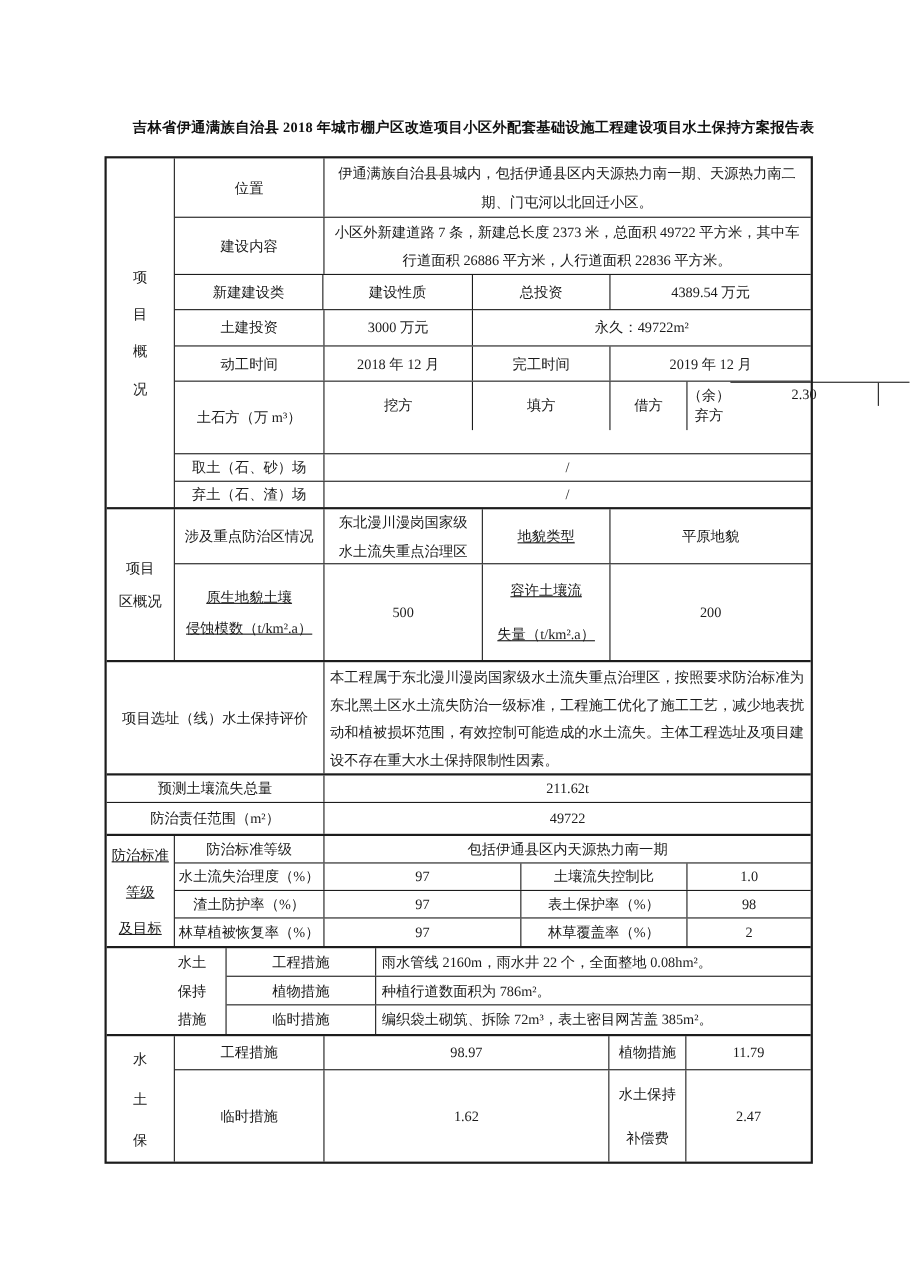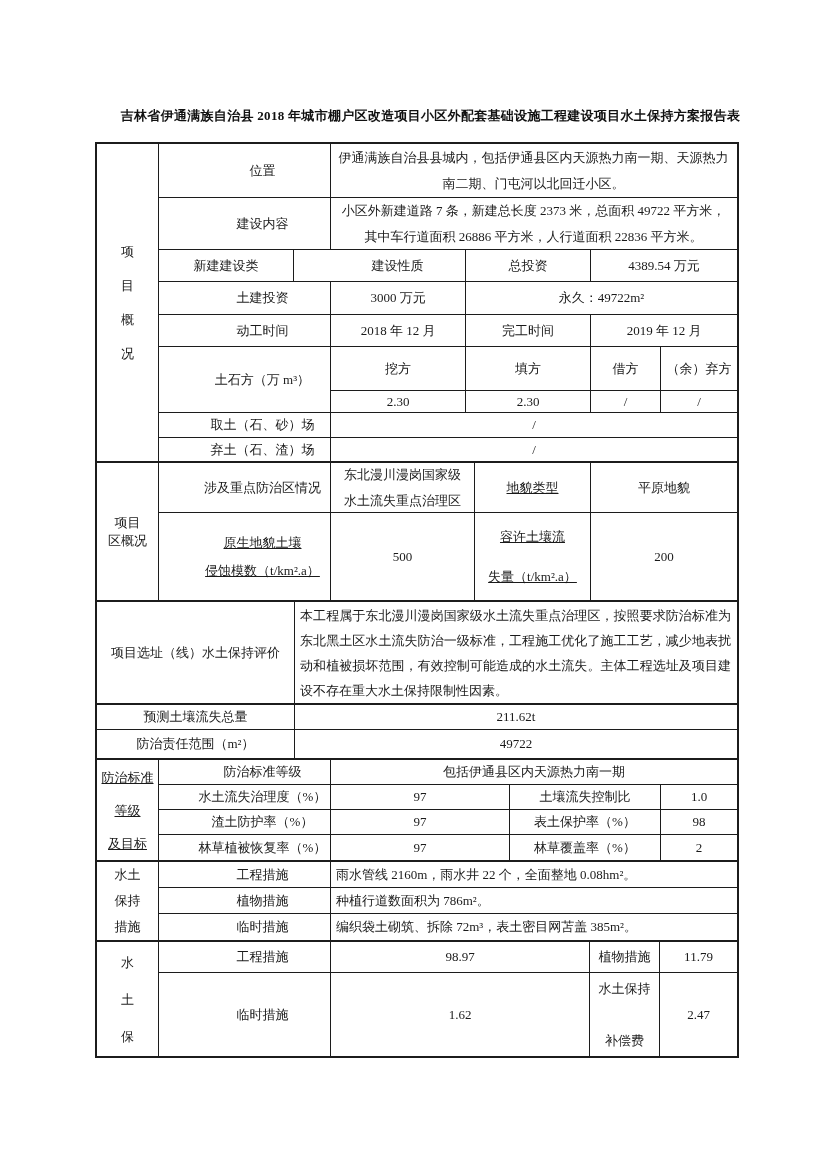--- a/index.html
+++ b/index.html
@@ -20,56 +20,56 @@
     font-size:13px;
   }
   .sec { display:flex; border-bottom:2px solid #1c1c1c; }
   .sec:last-child { border-bottom:none; }
   .hdr {
     width:62px; flex:0 0 62px; border-right:1px solid #1c1c1c;
     display:flex; align-items:center; justify-content:center;
     text-align:center; white-space:pre-line;
   }
   .hdr.lh34 { line-height:34px; }
-  .hdr.lh30 { line-height:18px; }
+  .hdr.lh30 { line-height:30px; }
   .hdr.lh33 { line-height:33px;text-decoration:underline; }
-  .hdr.lh26 { line-height:26px; }
+  .hdr.lh26 { line-height:26px;margin-left:47px; }
   .hdr.lh37 { line-height:37px; }
   .rows { flex:1 1 auto; display:flex; flex-direction:column; min-width:0; }
   .row { display:flex; border-bottom:1px solid #1c1c1c; }
   .row:last-child { border-bottom:none; }
   .cell {
     border-right:1px solid #1c1c1c;
     display:flex; align-items:center; justify-content:center;
     text-align:center; min-width:0;
   }
   .cell:last-child { border-right:none; flex:1 1 auto; }
   .cell.left { justify-content:flex-start; text-align:center; padding:3px 6px 3px 5px; }
   .cell.just { text-align:justify; }
   .cell.prewrap { white-space:pre-line; }
   
-  .w-lbl   { flex:0 0 136px;margin-left:36px; }
+  .w-lbl   { flex:0 0 136px; }
   .w-lblfull { flex:0 0 198px; }  
   .w-c135  { flex:0 0 135px; }
   .w-c125  { flex:0 0 125px; }
   .w-c70   { flex:0 0 70px; }
   .w-c147  { flex:0 0 144px; }
   .w-c116  { flex:0 0 116px;text-decoration:underline; }
   .w-c179  { flex:0 0 179px; }
   .w-c151  { flex:0 0 151px; }
   .w-c259  { flex:0 0 259px; }
   
   .h55{height:54px}.h53{height:52px}.h33{height:32px}.h34{height:33px}
   .h45{height:44px}.h22{height:22px}.h26{height:25px}.h23{height:23px}
   .h51{height:50px}.h88{height:87px}.h102{height:101px}.h29{height:28px}
   .h79r{height:26px}.h32{height:31px}.h84{height:83px}
   .lh26t { line-height:26px; }
   .lh25t { line-height:25px; }
   .lh28t { line-height:28px;text-decoration:underline; }
-  .nested { flex:1 1 auto; display:flex; flex-direction:column; min-width:0; }
+  .nested { flex:1 1 auto; display:flex; flex-direction:row; min-width:0; }
   .nrow { display:flex; flex:1 1 auto; }
   .nrow.topline { border-top:1px solid #1c1c1c; }
 </style>
 </head>
 <body>
 
 <div class="page">
 
   <div class="title">吉林省伊通满族自治县 2018 年城市棚户区改造项目小区外配套基础设施工程建设项目水土保持方案报告表</div>
 
@@ -234,21 +234,21 @@
       <div class="rows">
         <div class="row h32">
           <div class="cell w-lbl">工程措施</div>
           <div class="cell w-c259">98.97</div>
           <div class="cell w-c70">植物措施</div>
           <div class="cell">11.79</div>
         </div>
         <div class="row h84">
           <div class="cell w-lbl">临时措施</div>
           <div class="cell w-c259">1.62</div>
-          <div class="cell w-c70 prewrap" style="line-height:52px">水土保持
+          <div class="cell w-c70 prewrap" style="line-height:40px">水土保持
 补偿费</div>
           <div class="cell">2.47</div>
         </div>
       </div>
     </div>
 
   </div>
 </div>
 
 </body></html>

